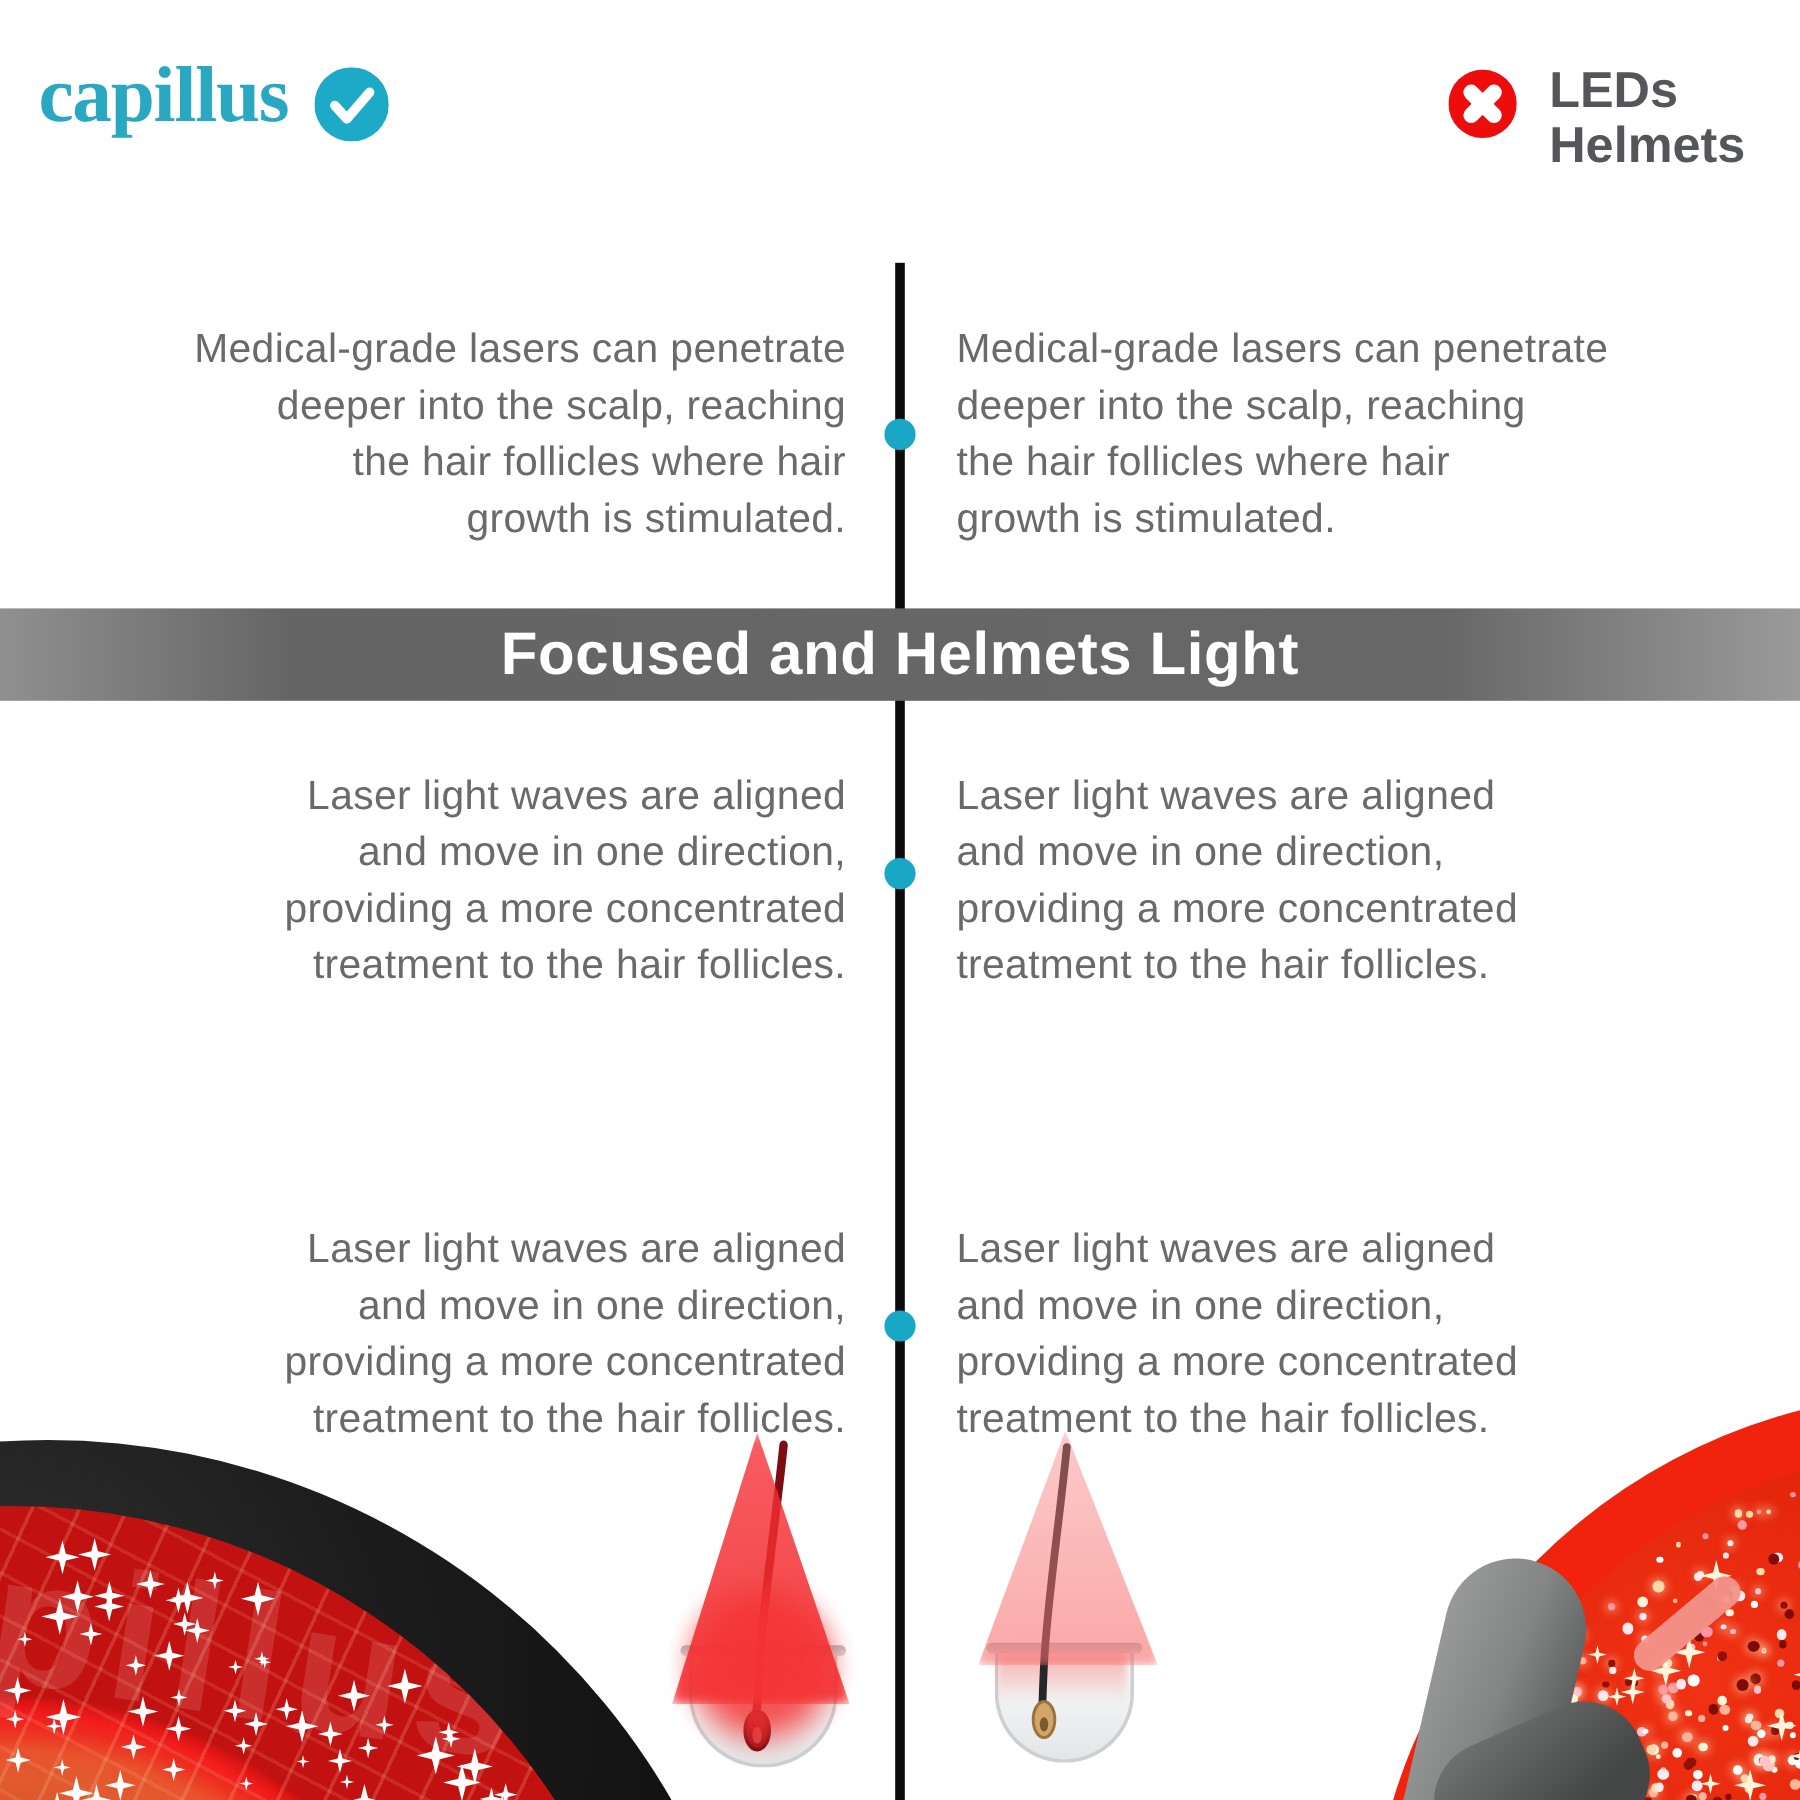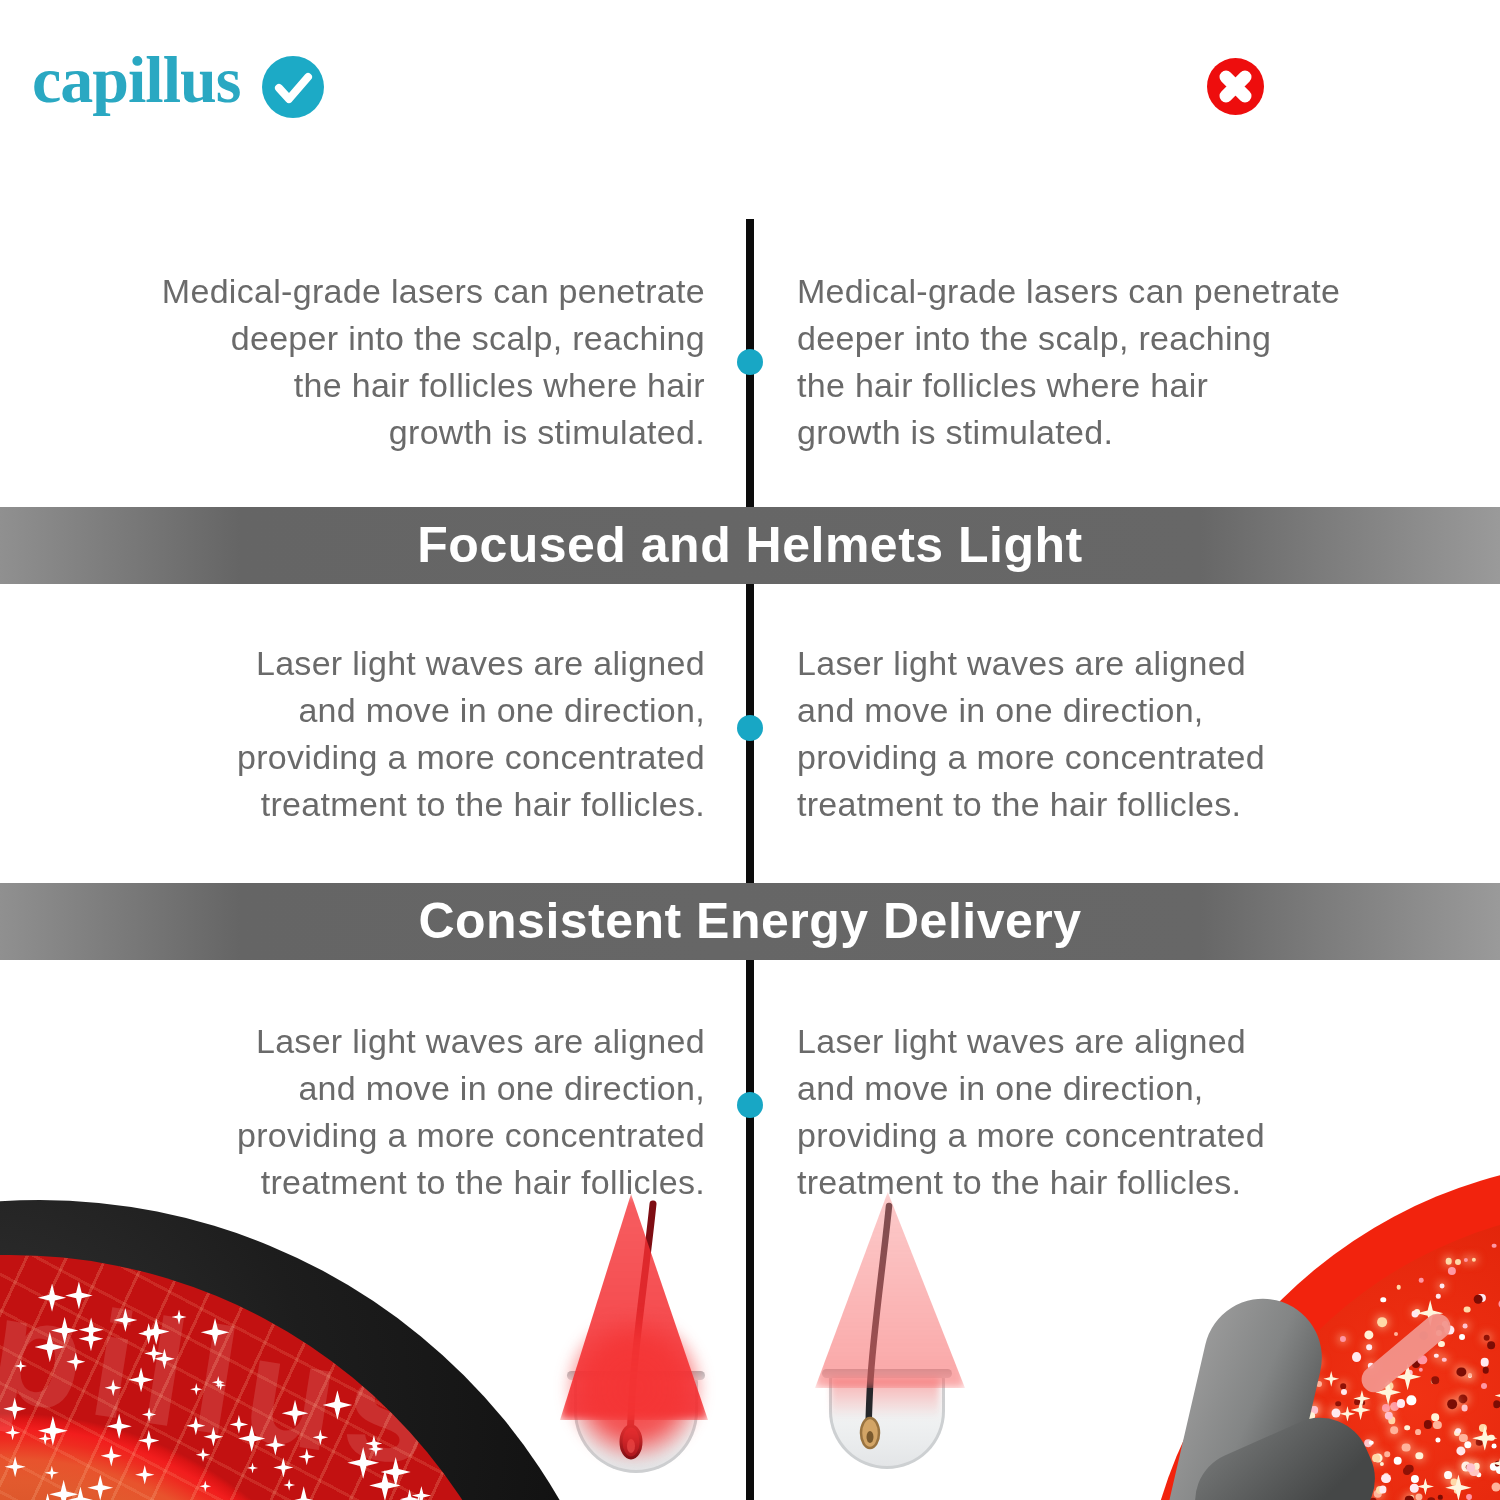--- a/index.html
+++ b/index.html
@@ -107,31 +107,32 @@
       <circle cx="31" cy="31" r="31" fill="#1caac6"></circle>
       <path d="M17 32 L27 43 L46 21" stroke="#ffffff" stroke-width="8" fill="none" stroke-linecap="round" stroke-linejoin="round"></path>
     </svg>
   </span>
   <span class="x-badge">
     <svg width="57" height="57" viewBox="0 0 57 57">
       <circle cx="28.5" cy="28.5" r="28.5" fill="#ee0d0d"></circle>
       <path d="M19 19 L38 38 M38 19 L19 38" stroke="#ffffff" stroke-width="13" stroke-linecap="round"></path>
     </svg>
   </span>
+  <div class="competitor-text">
+    <span>LEDs</span>
+    <span>Helmets</span>
+  </div>
 
   <div class="divider"></div>
   <div class="divider-dot" style="top:349px"></div>
   <div class="divider-dot" style="top:715px"></div>
   <div class="divider-dot" style="top:1092px"></div>
 
   <div class="banner banner-2">
     <span>Focused and Helmets Light</span>
-  </div>
-  <div class="banner banner-3">
-    <span>Consistent Energy Delivery</span>
   </div>
 
   <div class="para left" style="top:268px">
     <span class="line">Medical-grade lasers can penetrate</span>
     <span class="line">deeper into the scalp, reaching</span>
     <span class="line">the hair follicles where hair</span>
     <span class="line">growth is stimulated.</span>
   </div>
   <div class="para right" style="top:268px">
     <span class="line">Medical-grade lasers can penetrate</span>

